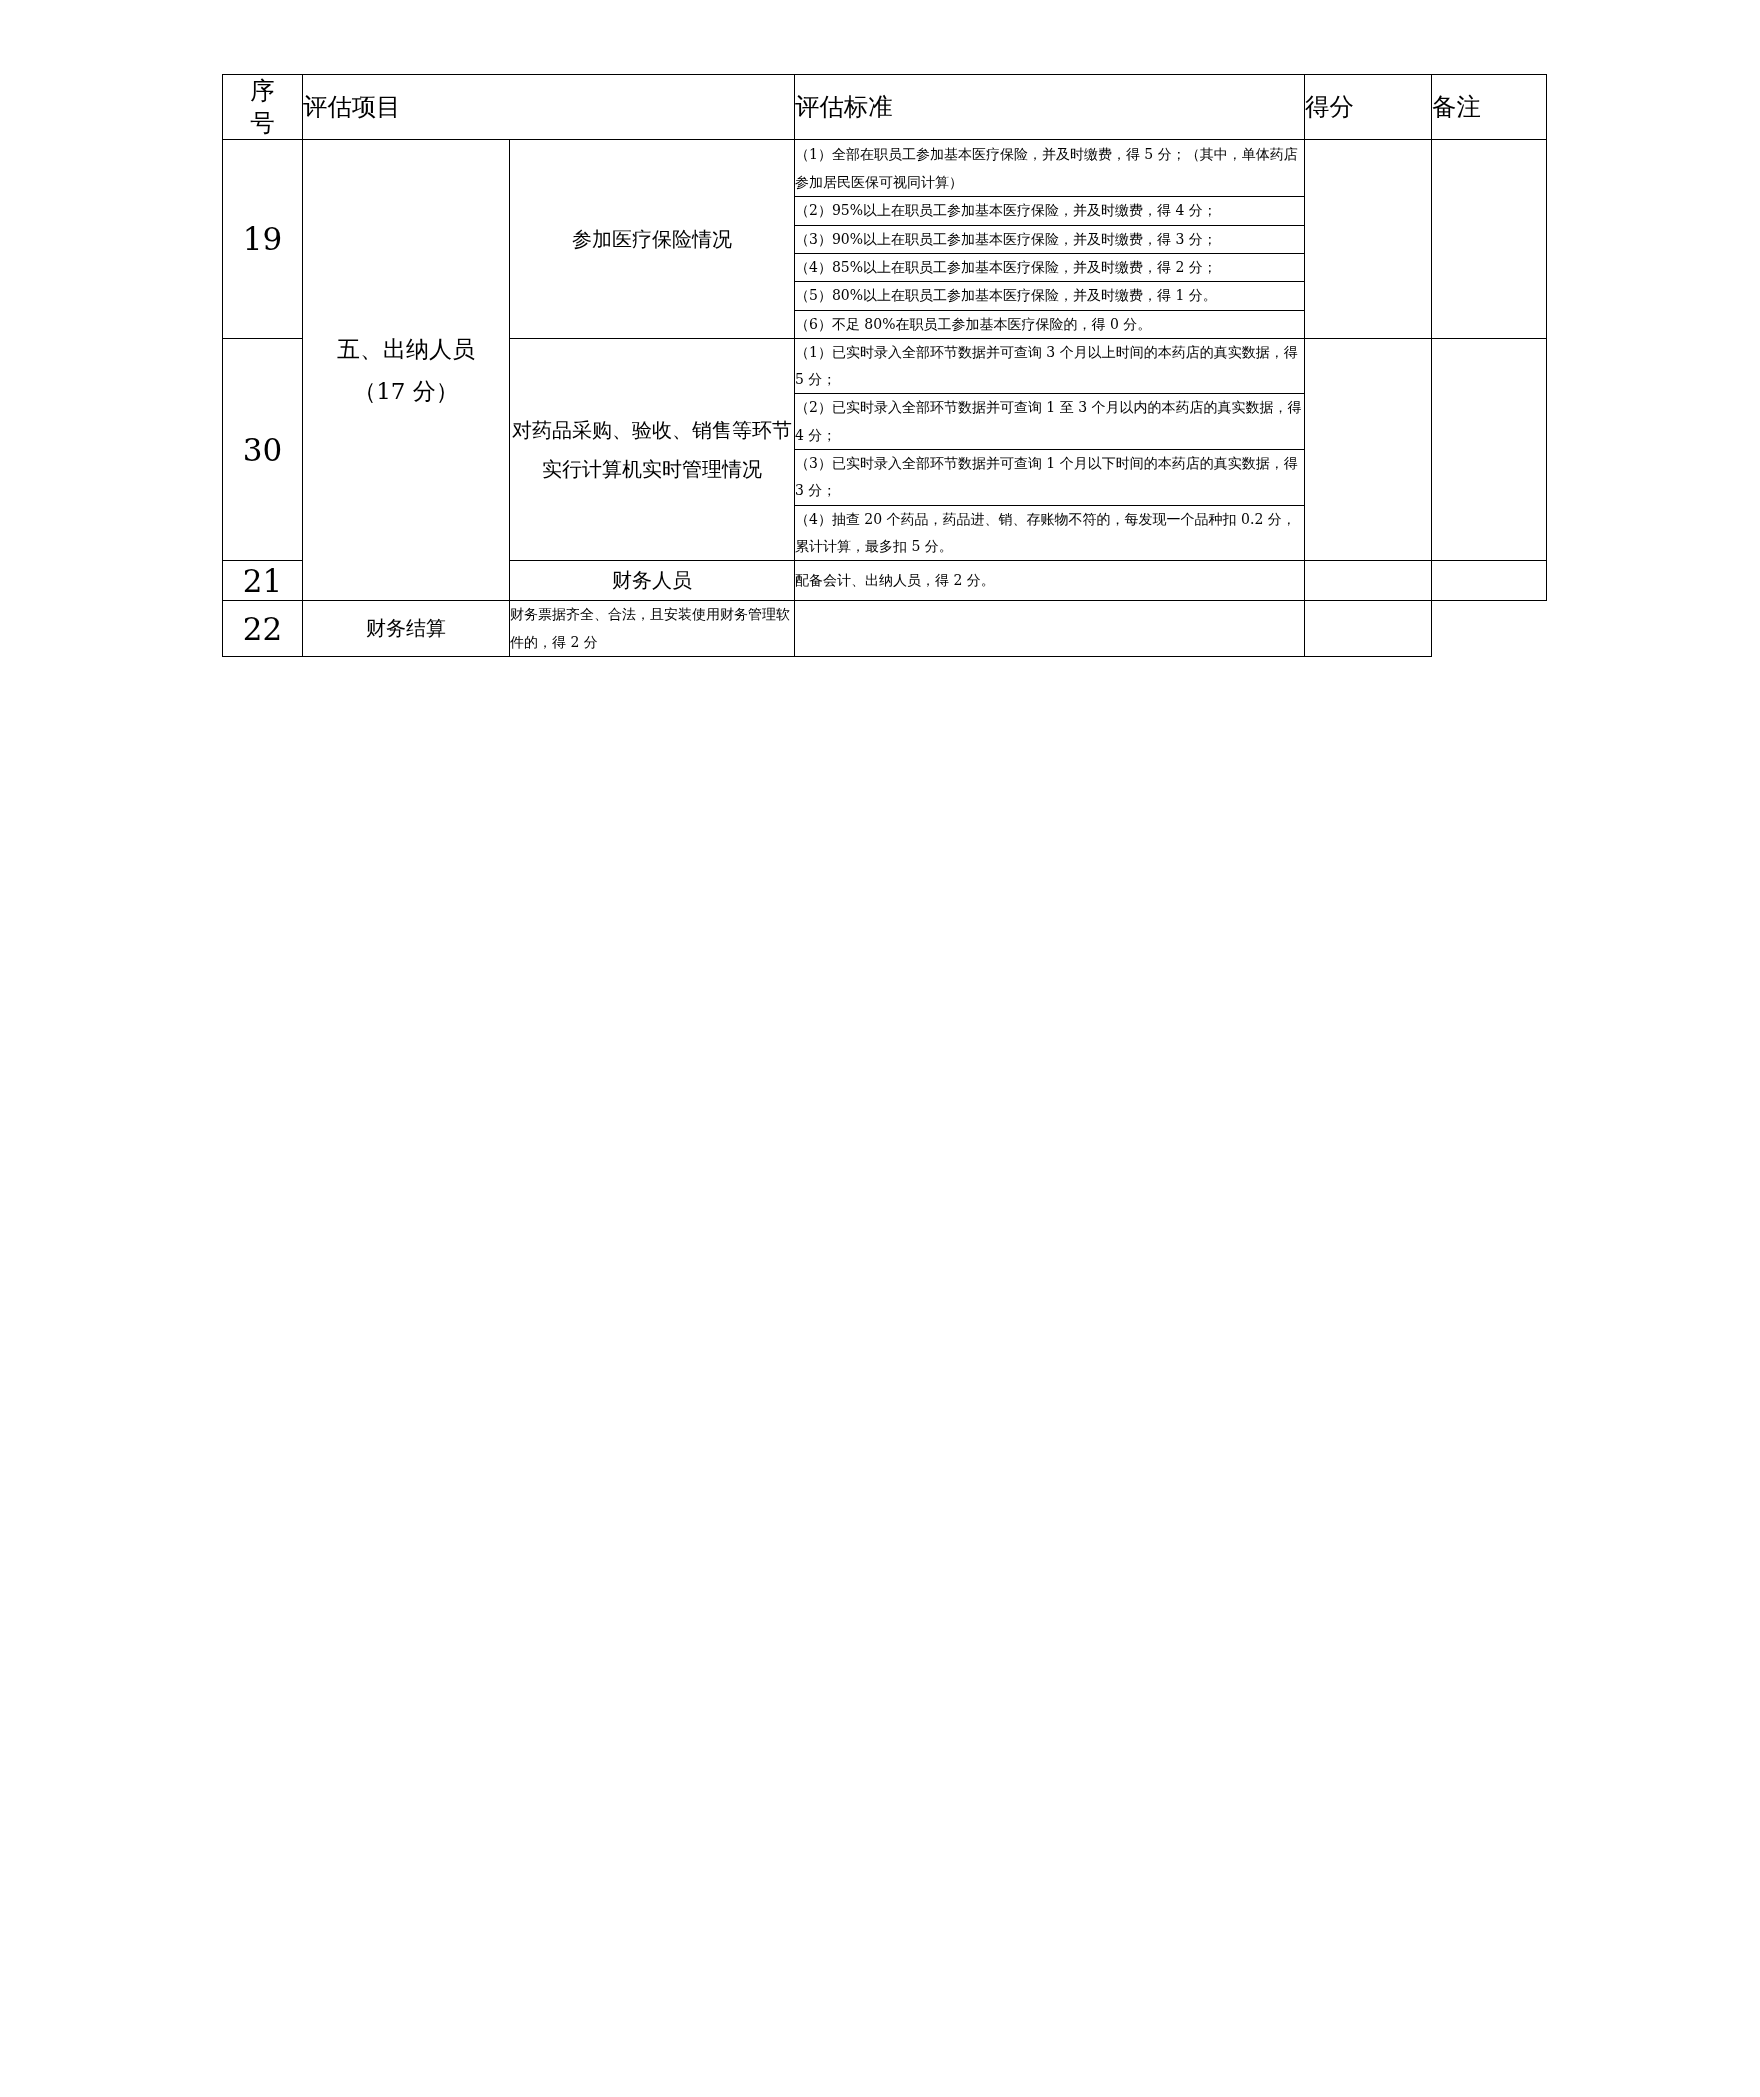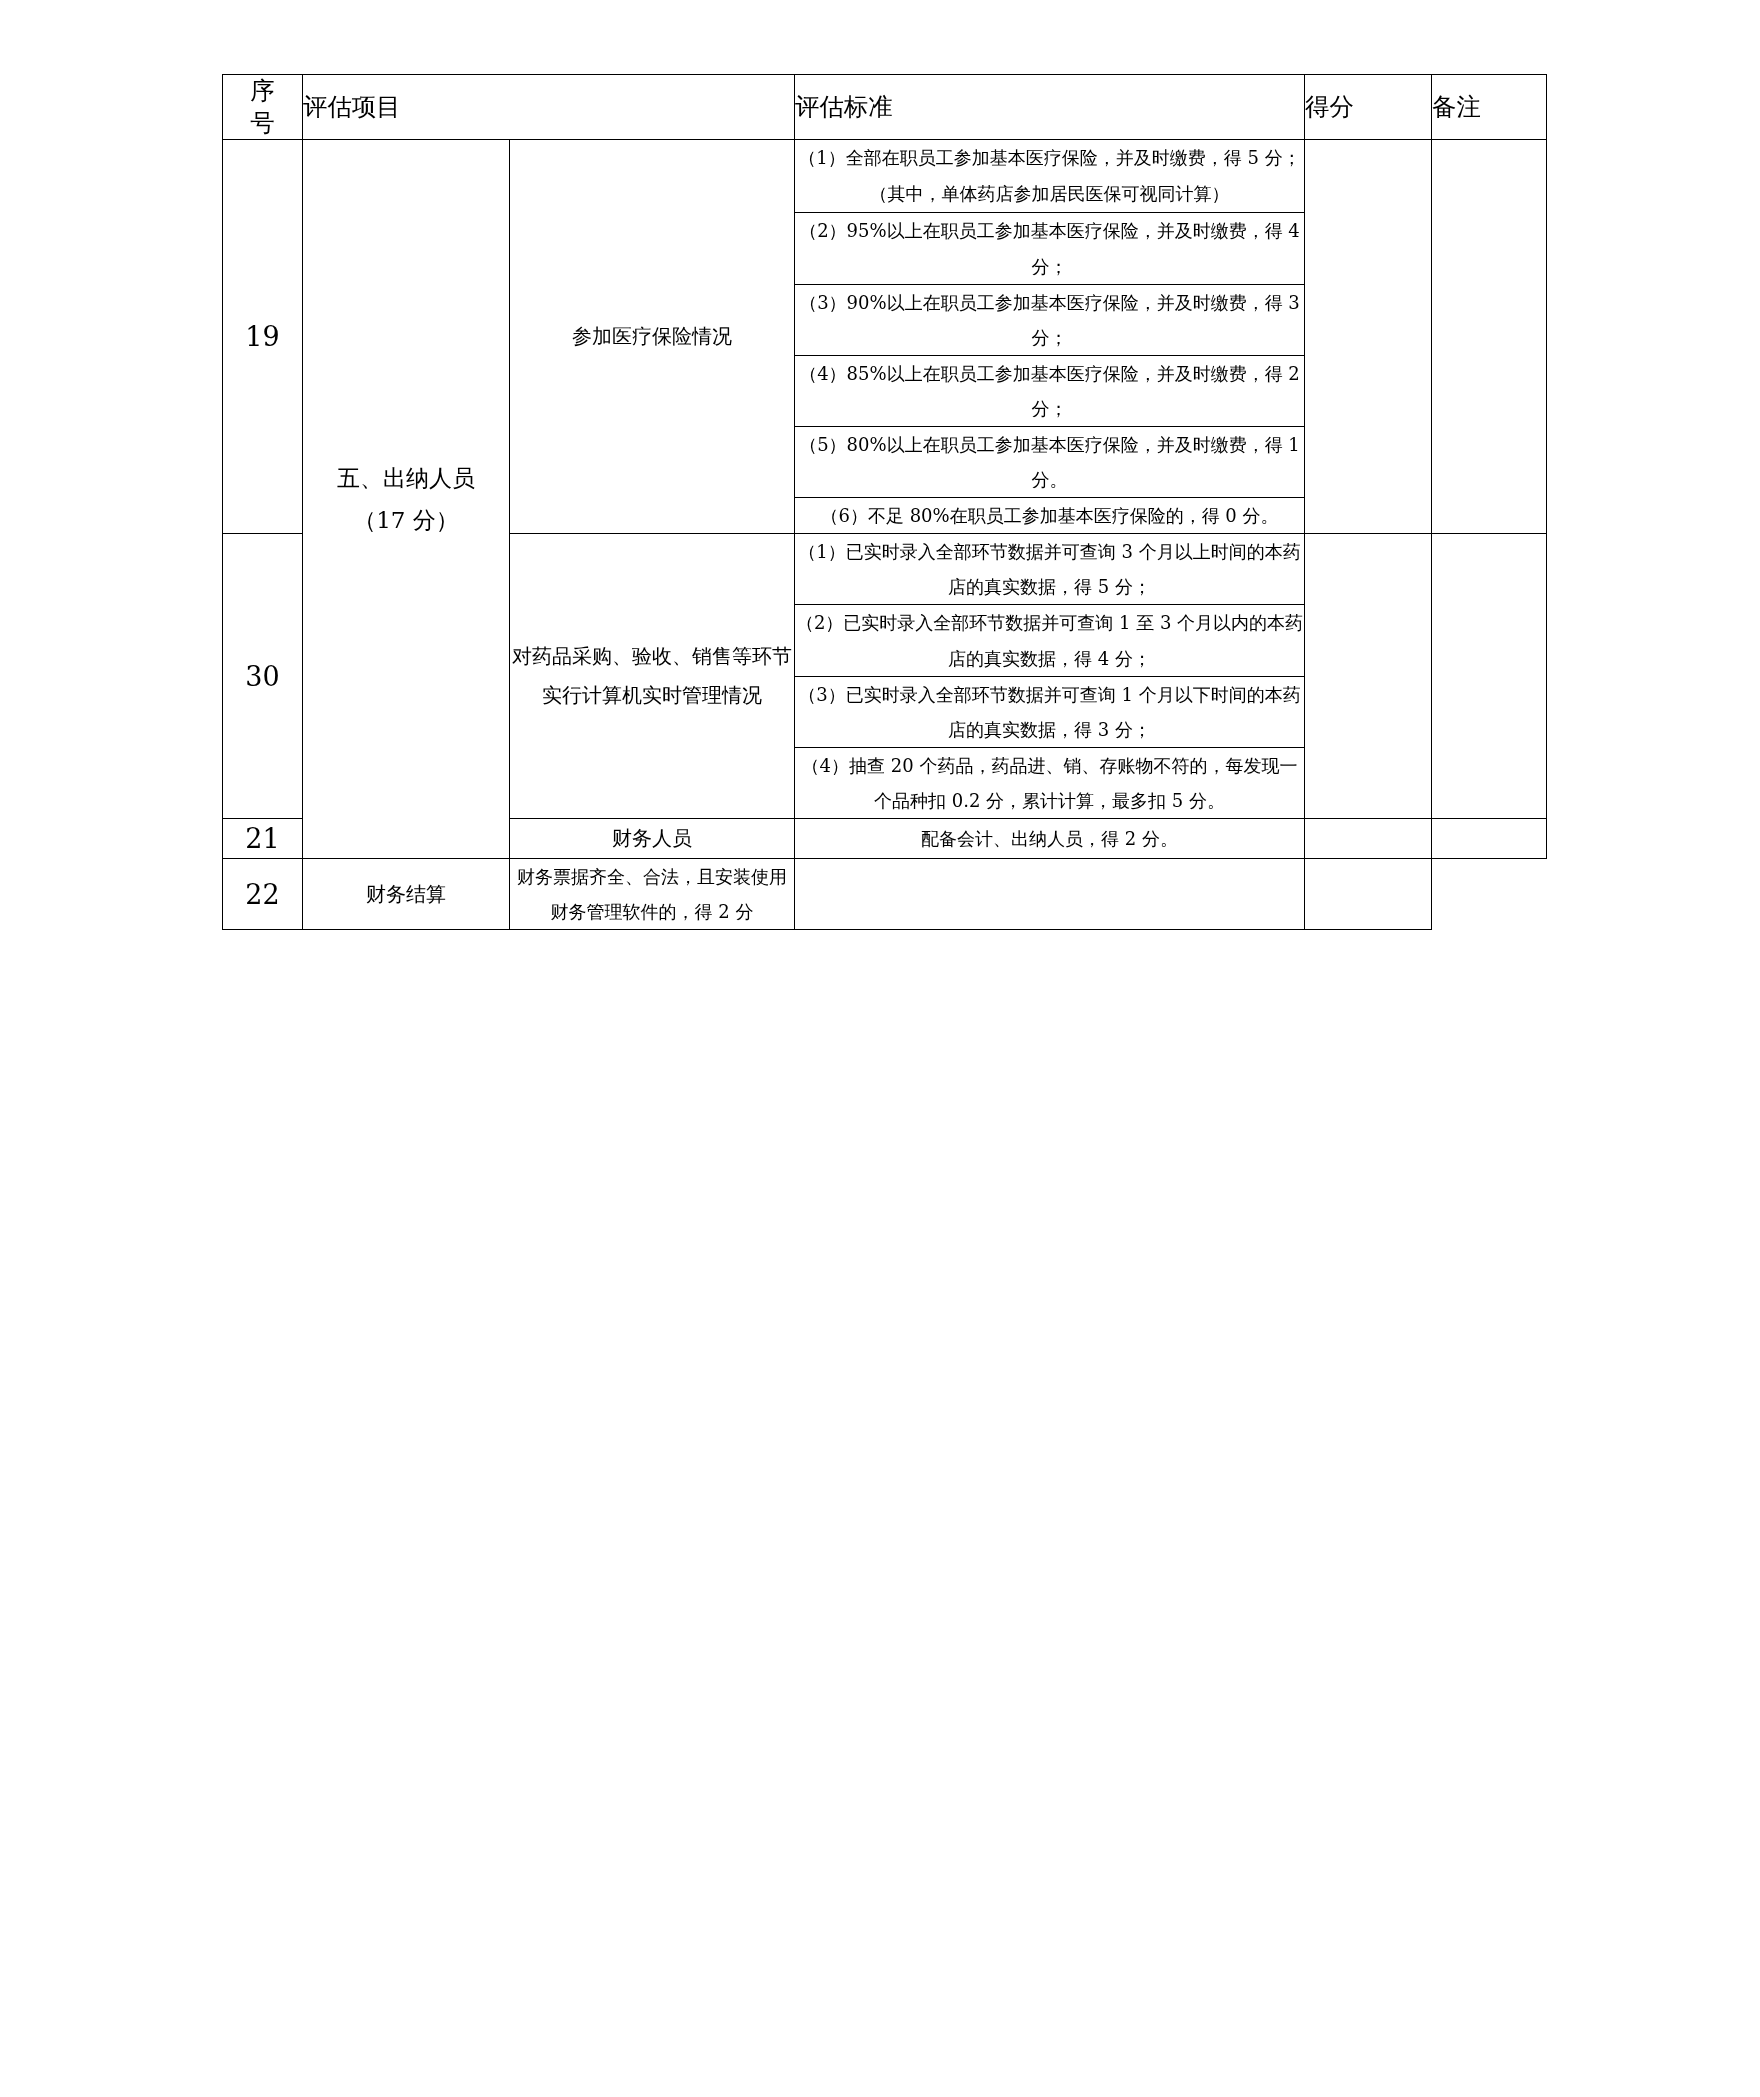--- a/index.html
+++ b/index.html
@@ -53,37 +53,37 @@
   .hdr-seq {
     text-align: center;
     font-size: 24.4px;
     padding: 19px 4.4px;
     line-height: 1.32;
     letter-spacing: 0;
   }
   .hdr-seq span { display: block; }
   .ctr-seq {
     text-align: center;
-    font-size: 27px;
+    font-size: 31px;
   }
   .cat {
     text-align: center;
     font-size: 23px;
     line-height: 1.85;
     padding: 0 7.4px;
   }
   .item {
     text-align: center;
     font-size: 20px;
     line-height: 1.95;
     padding: 0 13.3px;
   }
   .std {
-    text-align: center;
-    font-size: 18px;
+    text-align: left;
+    font-size: 14px;
     line-height: 1.95;
     padding: 15px 12px 15px 15px;
   }
   .std.tall { line-height: 2.0; }
   .blank { }
 </style>
 </head>
 <body>
 
 <div class="page">

